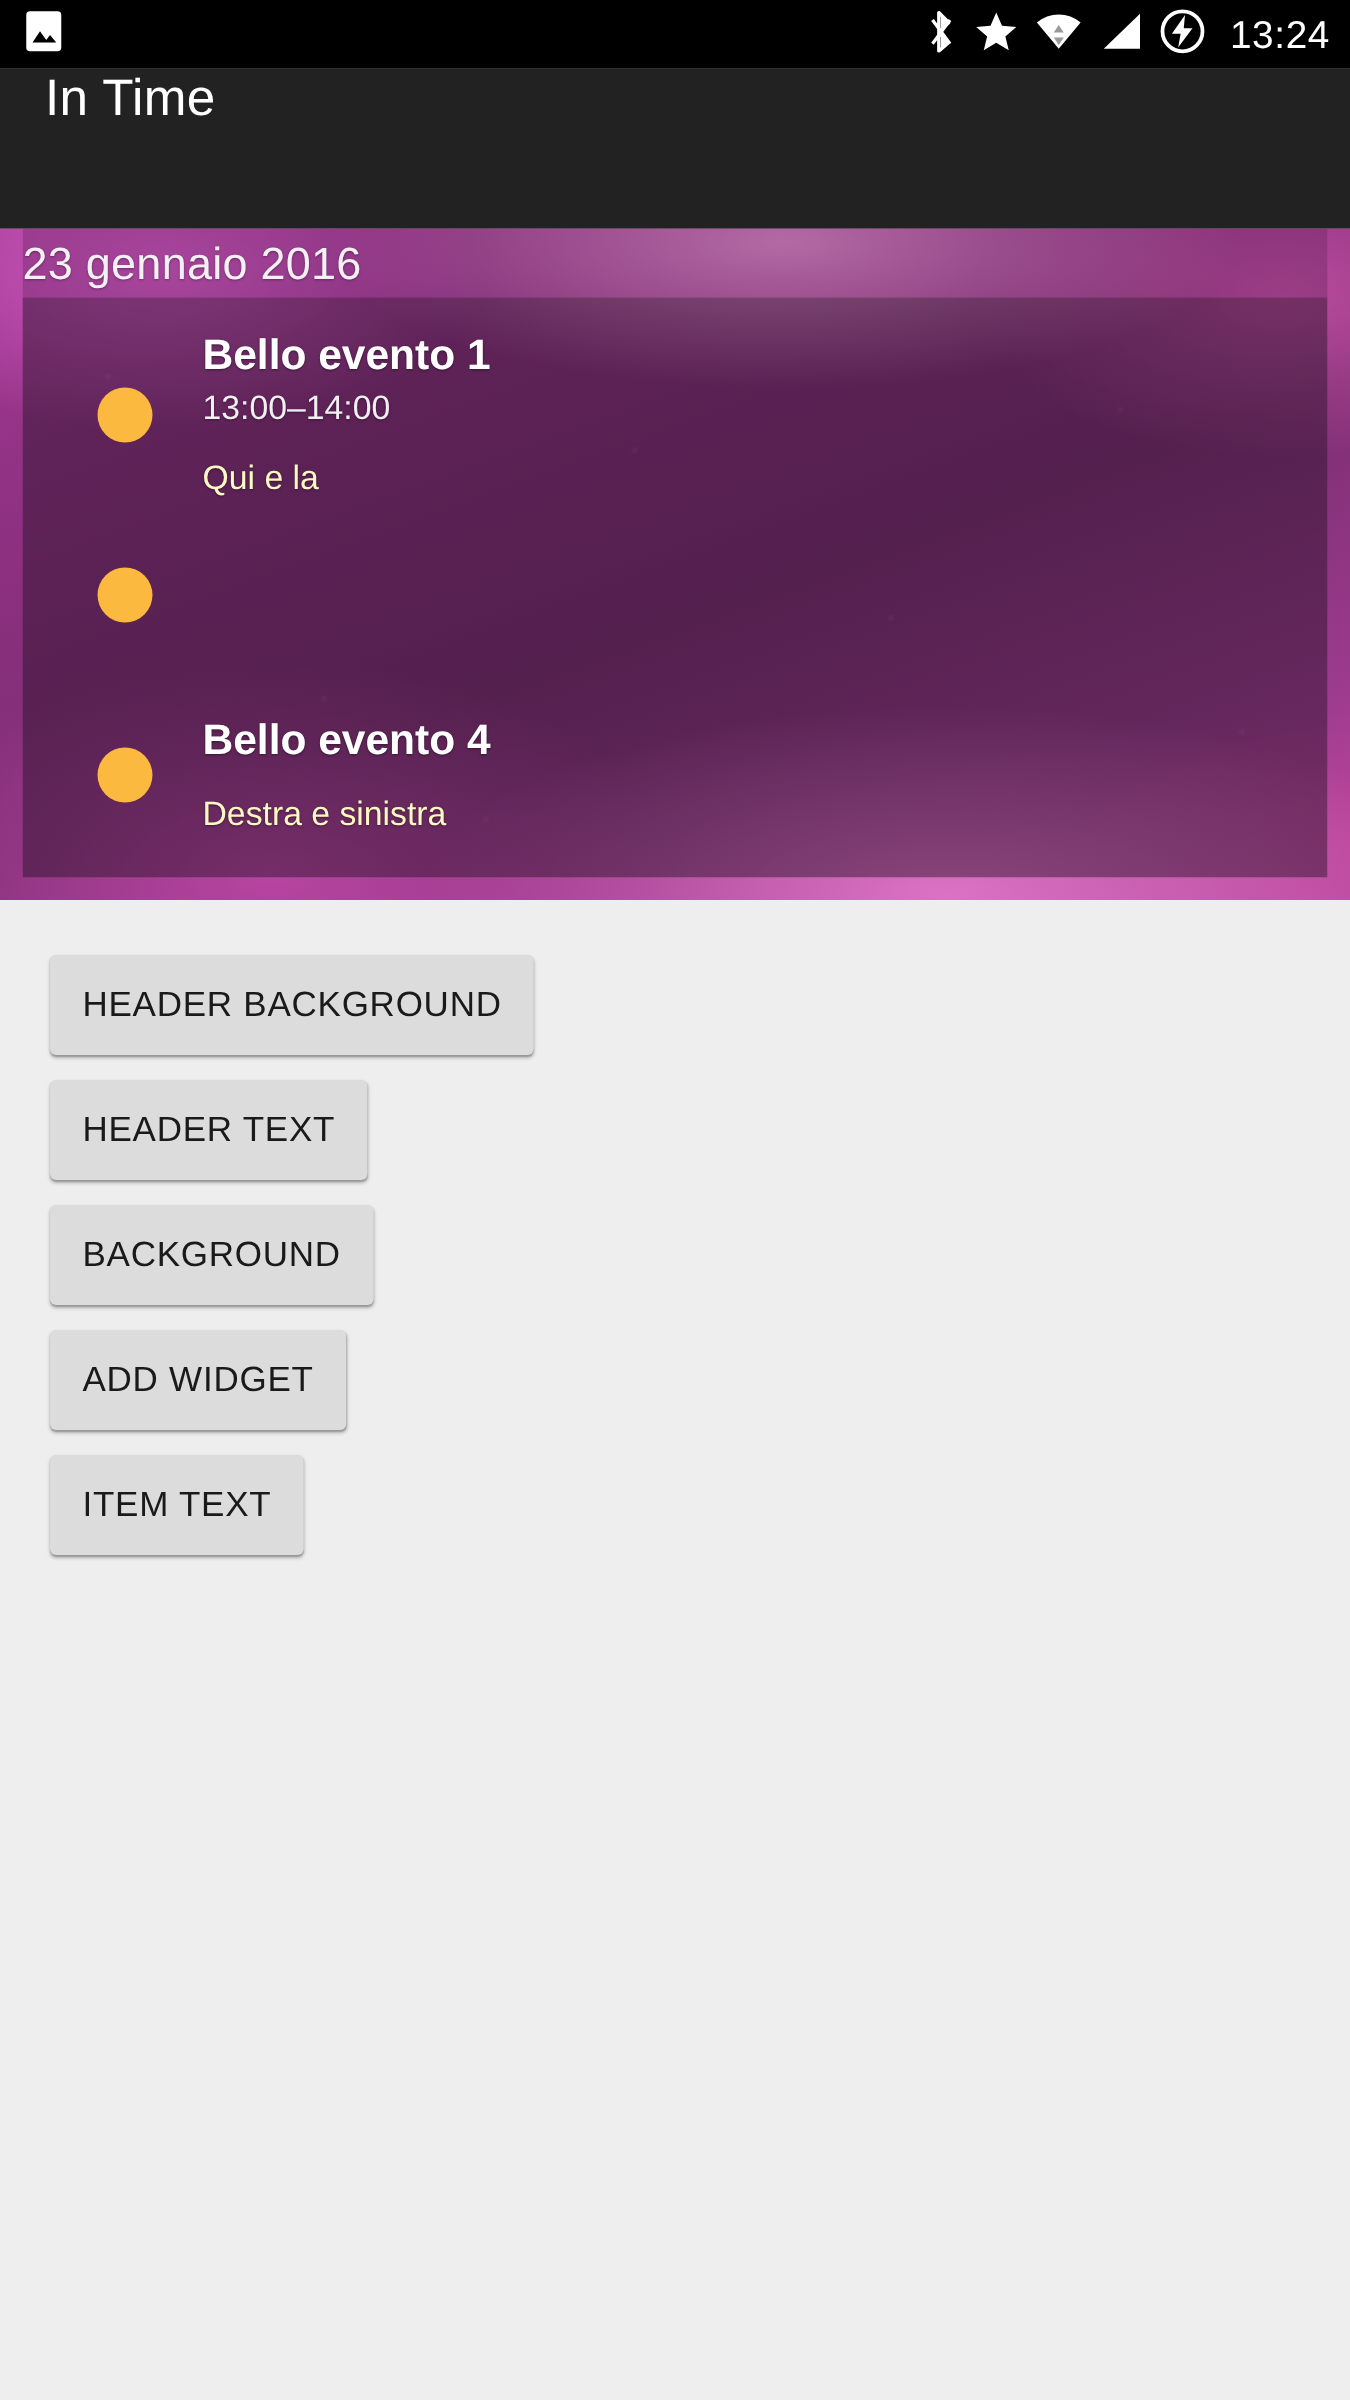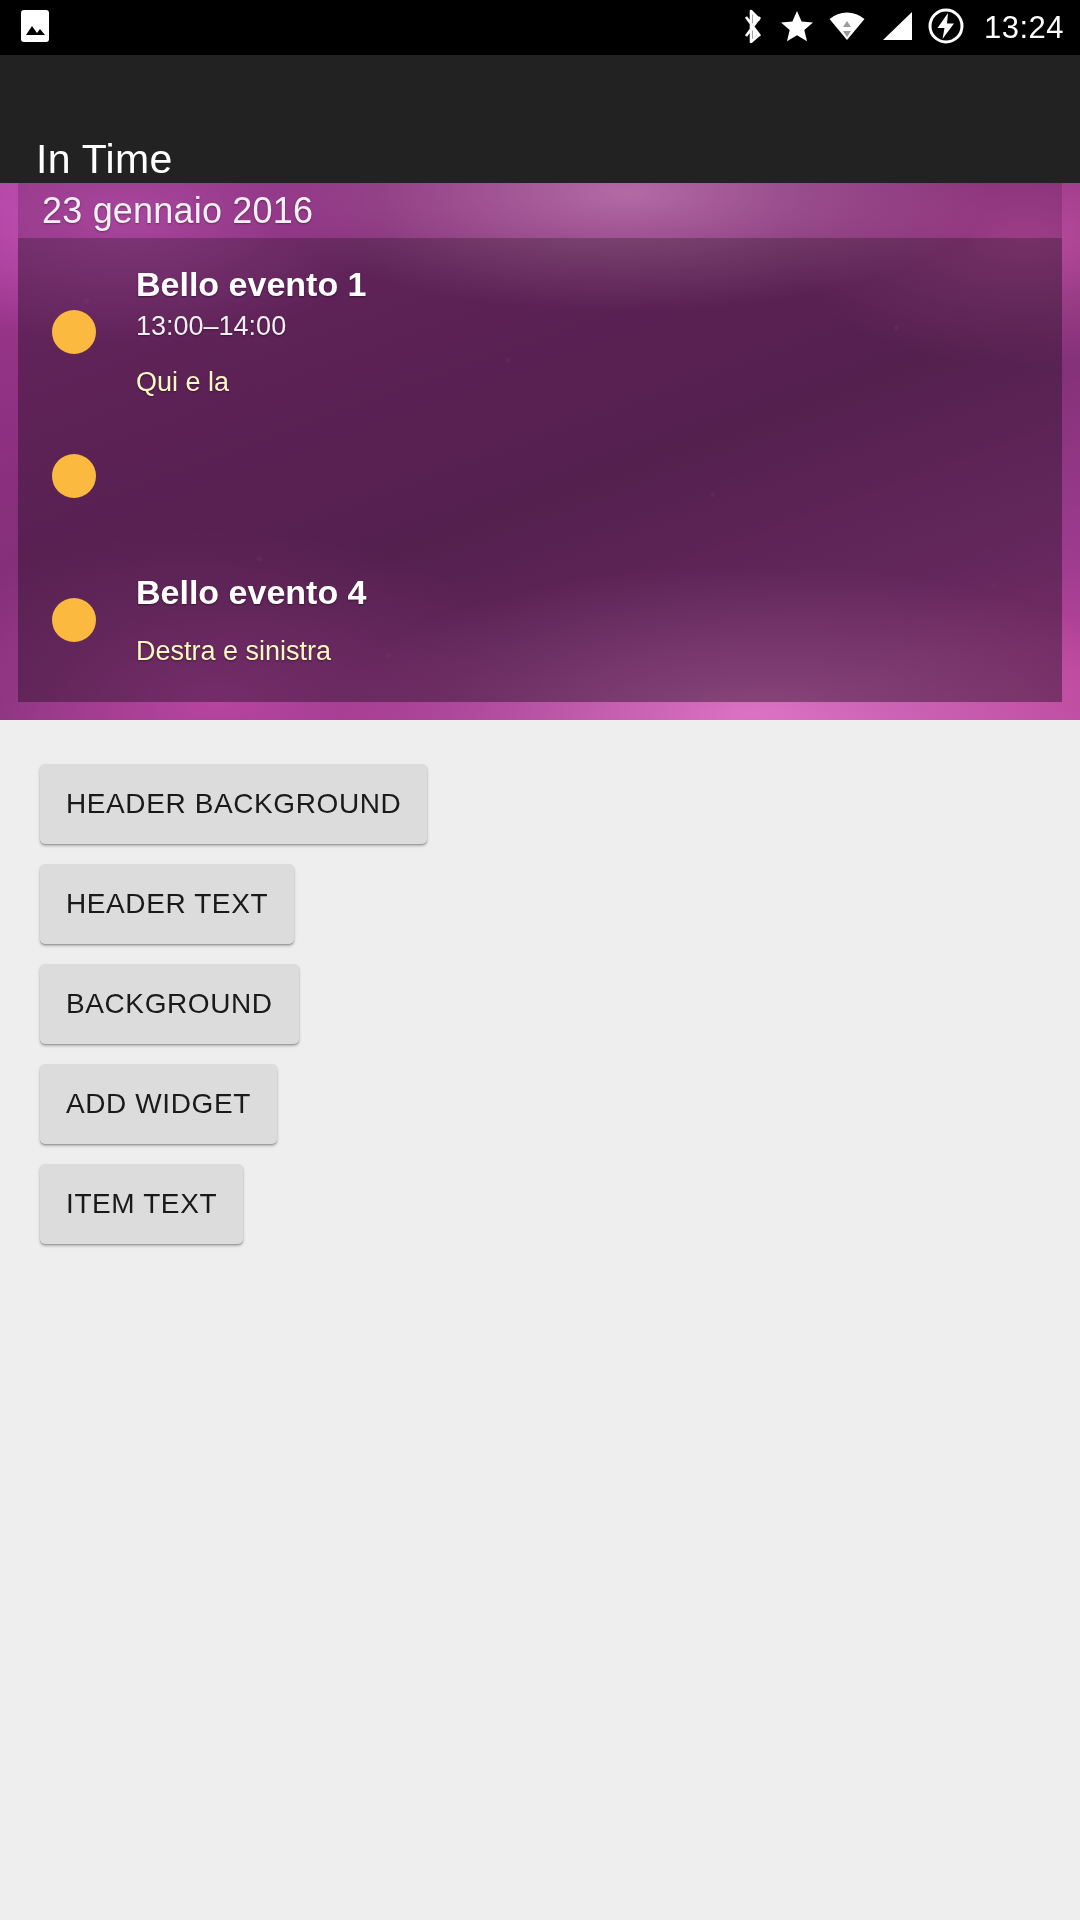--- a/index.html
+++ b/index.html
@@ -30,21 +30,21 @@
     line-height:1;
     font-weight:400;
   }
   .icn{ display:block; }
 
   
   .appbar{
     height:128px;
     background:#222222;
     display:flex;
-    align-items:flex-end;
+    align-items:flex-start;
     padding-left:36px;
   }
   .appbar-title{
     color:#ffffff;
     font-size:41px;
     font-weight:400;
     letter-spacing:0.3px;
   }
 
   
@@ -81,40 +81,39 @@
   
   .widget{
     position:absolute;
     left:18px; right:18px; top:0px; bottom:18px;
     display:flex; flex-direction:column;
     overflow:hidden;
   }
   .widget-header{
     height:96px;
     display:flex; align-items:center;
-    padding-left:24px;
     background:rgba(96,34,90,0.34);
   }
   .widget-header-text{
     color:#f4f0f3;
     font-size:36px;
     font-weight:400;
     letter-spacing:0.2px;
     text-shadow:0 1px 2px rgba(0,0,0,.35);
   }
   .widget-body{
     flex:1;
     background:rgba(38,18,38,0.46);
     padding:22px 0 10px 0;
   }
 
   .event{
     display:flex;
     align-items:center;
-    padding:0 0 0 34px;
+    padding:0 0 0 60px;
     height:144px;
   }
   .event-dot{
     width:44px; height:44px;
     border-radius:50%;
     background:#fbb93f;
     flex:0 0 auto;
   }
   .event-text{ margin-left:40px; }
   .event-title{

